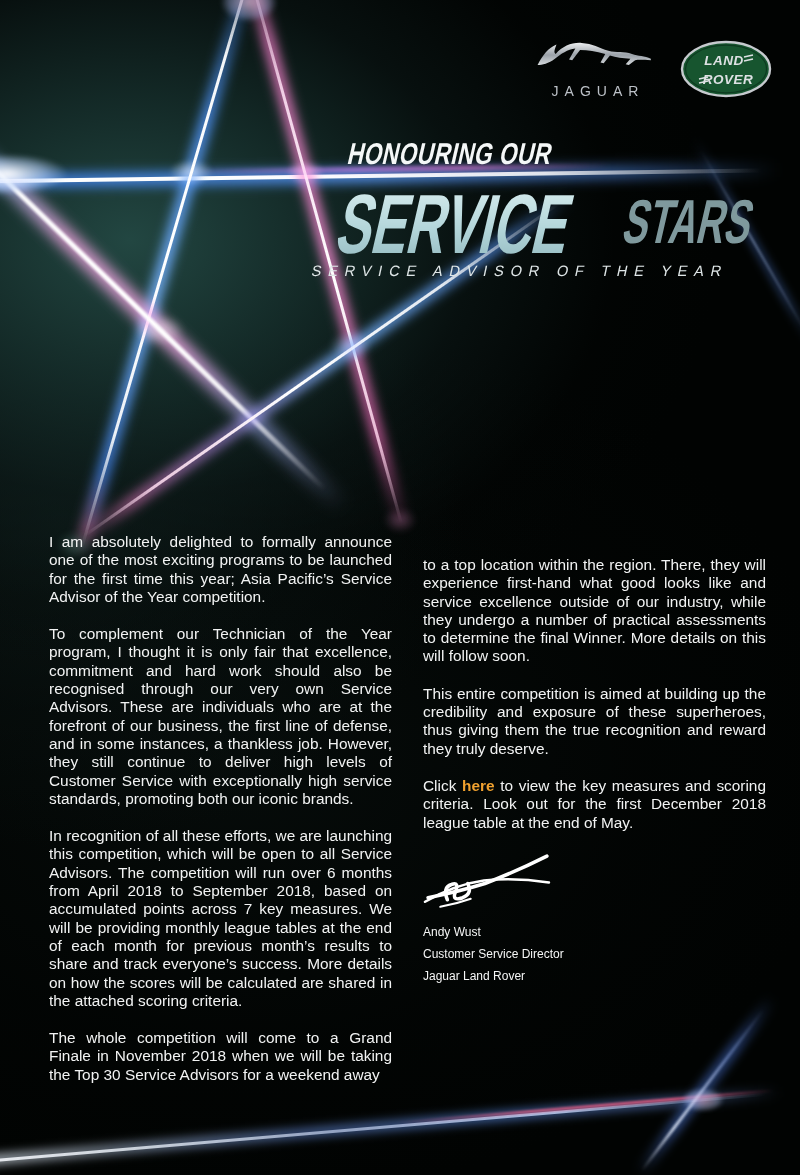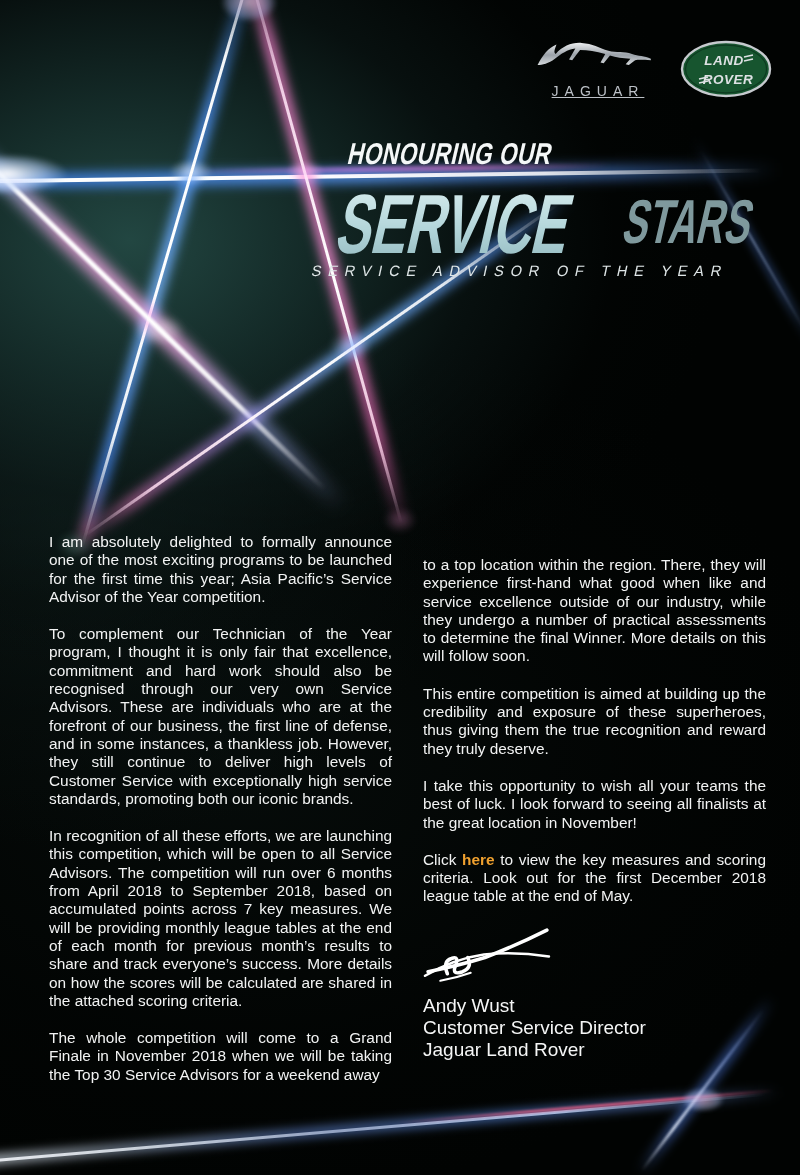--- a/index.html
+++ b/index.html
@@ -31,35 +31,35 @@
     transform:skewX(-13deg) scaleX(.62);transform-origin:0 100%;
     color:#7f999d;
   }
   .subtitle{
     position:absolute;left:310px;top:262px;color:#dfe6e7;font-size:15px;font-weight:400;line-height:1.2;
     white-space:nowrap;letter-spacing:7px;transform:skewX(-12deg) scaleX(.97);transform-origin:0 100%;
   }
   
   .logos{position:absolute;right:28px;top:38px;display:flex;align-items:center;gap:26px;z-index:6;}
   .jag{display:flex;flex-direction:column;align-items:center;}
-  .jag-word{color:#bcc1c7;font-size:14px;letter-spacing:6px;margin-top:10px;text-indent:6px;text-decoration:underline;}
+  .jag-word{color:#bcc1c7;font-size:14px;letter-spacing:6px;margin-top:10px;text-indent:6px;}
   
   .letter-col{position:absolute;width:343px;color:#f2f3f3;z-index:5;}
   .col-left{left:49px;top:500px;}
   .col-right{left:423px;top:500px;}
   .letter-heading{font-size:16.5px;font-weight:700;line-height:20px;color:#fbfbfb;}
   .letter-col p{
     margin:0 0 19px 0;font-size:15.4px;line-height:18.3px;text-align:justify;
     color:#f2f3f3;font-weight:400;
   }
   .letter-col p.first{margin-top:33px;}
   .col-right p.first{margin-top:56px;}
   .cta-link{font-weight:700;cursor:pointer;}
   .sig-svg{margin:14px 0 4px 0;display:block;}
-  .sig-line{font-size:19px;line-height:22px;color:#f5f6f6;text-align:left;}
+  .sig-line{font-size:12px;line-height:22px;color:#f5f6f6;text-align:left;}
 </style>
 </head>
 <body>
 
 <div class="page">
 
   <div>
 
     <div class="b" style="left:-85px;top:169px;width:900px;height:14px;transform:rotate(-0.8deg);filter:blur(6px);background:linear-gradient(90deg,rgba(100,160,255,0) 0%,rgba(140,190,255,.95) 2.5%,rgba(70,140,255,.8) 15%,rgba(90,155,255,.85) 50%,rgba(85,150,255,.5) 78%,rgba(80,140,255,0) 96%);"></div>
     <div class="b" style="left:-85px;top:173.8px;width:900px;height:3.6px;transform:rotate(-0.8deg);filter:blur(.6px);background:linear-gradient(90deg,rgba(255,255,255,0) 0%,#fff 2.5%,rgba(255,255,255,.98) 45%,rgba(255,255,255,.85) 70%,rgba(255,255,255,0) 94%);"></div>
@@ -128,23 +128,22 @@
   <div class="subtitle">SERVICE ADVISOR OF THE YEAR</div>
 
   <div class="letter-col col-left">
     <p class="first">I am absolutely delighted to formally announce one of the most exciting programs to be launched for the first time this year; Asia Pacific’s Service Advisor of the Year competition.</p>
     <p>To complement our Technician of the Year program, I thought it is only fair that excellence, commitment and hard work should also be recognised through our very own Service Advisors. These are individuals who are at the forefront of our business, the first line of defense, and in some instances, a thankless job. However, they still continue to deliver high levels of Customer Service with exceptionally high service standards, promoting both our iconic brands.</p>
     <p>In recognition of all these efforts, we are launching this competition, which will be open to all Service Advisors. The competition will run over 6 months from April 2018 to September 2018, based on accumulated points across 7 key measures. We will be providing monthly league tables at the end of each month for previous month’s results to share and track everyone’s success. More details on how the scores will be calculated are shared in the attached scoring criteria.</p>
     <p>The whole competition will come to a Grand Finale in November 2018 when we will be taking the Top 30 Service Advisors for a weekend away</p>
   </div>
 
   <div class="letter-col col-right">
-    <p class="first">to a top location within the region. There, they will experience first-hand what good when like and service excellence outside of our industry, while they undergo a number of practical assessments to determine the final Winner. More details on this will follow soon.</p>
+    <p class="first">to a top location within the region. There, they will experience first-hand what good looks like and service excellence outside of our industry, while they undergo a number of practical assessments to determine the final Winner. More details on this will follow soon.</p>
     <p>This entire competition is aimed at building up the credibility and exposure of these superheroes, thus giving them the true recognition and reward they truly deserve.</p>
-    <p>I take this opportunity to wish all your teams the best of luck. I look forward to seeing all finalists at the great location in November!</p>
     <p><span>Click </span><a class="cta-link" style="color:#F0A12F;">here</a><span> to view the key measures and scoring criteria. Look out for the first December 2018 league table at the end of May.</span></p>
 
     <svg class="sig-svg" width="132" height="66" viewBox="0 0 260 130">
       <g fill="none" stroke="#ffffff" stroke-linecap="round">
         <path d="M10 92 Q70 80 122 64 Q180 42 244 10" stroke-width="7"></path>
         <path d="M4 100 Q62 66 120 58 Q182 52 248 62" stroke-width="5"></path>
         <path d="M48 96 Q38 72 56 66 Q72 60 64 80 Q56 100 78 92 Q98 84 88 64" stroke-width="7"></path>
         <path d="M34 110 Q66 104 94 94" stroke-width="4"></path>
       </g>
     </svg>

